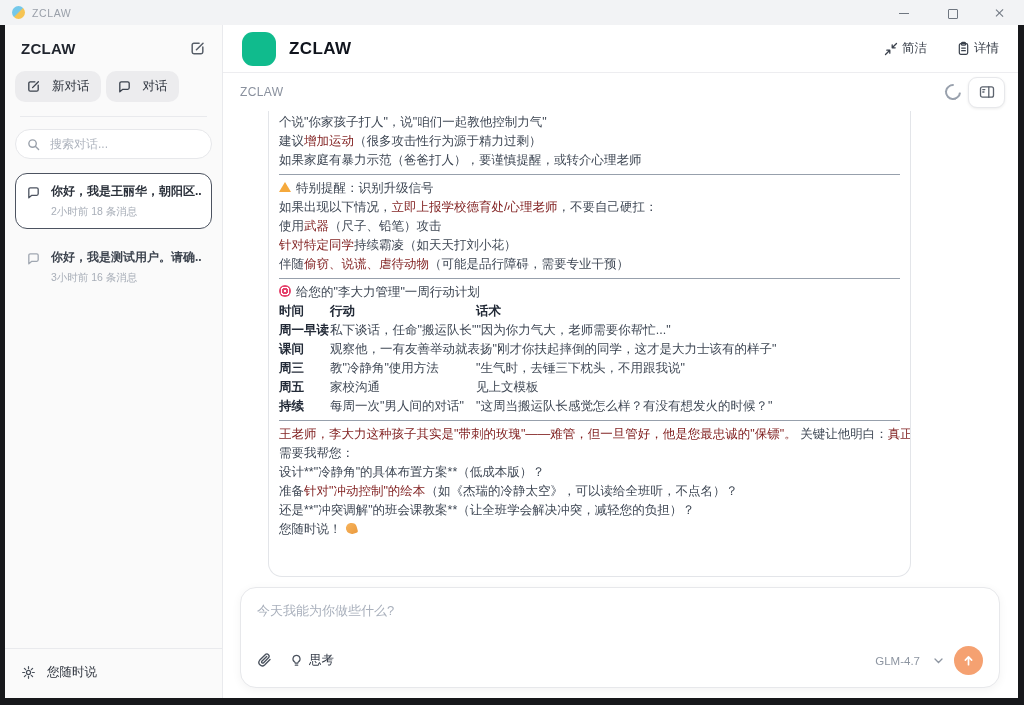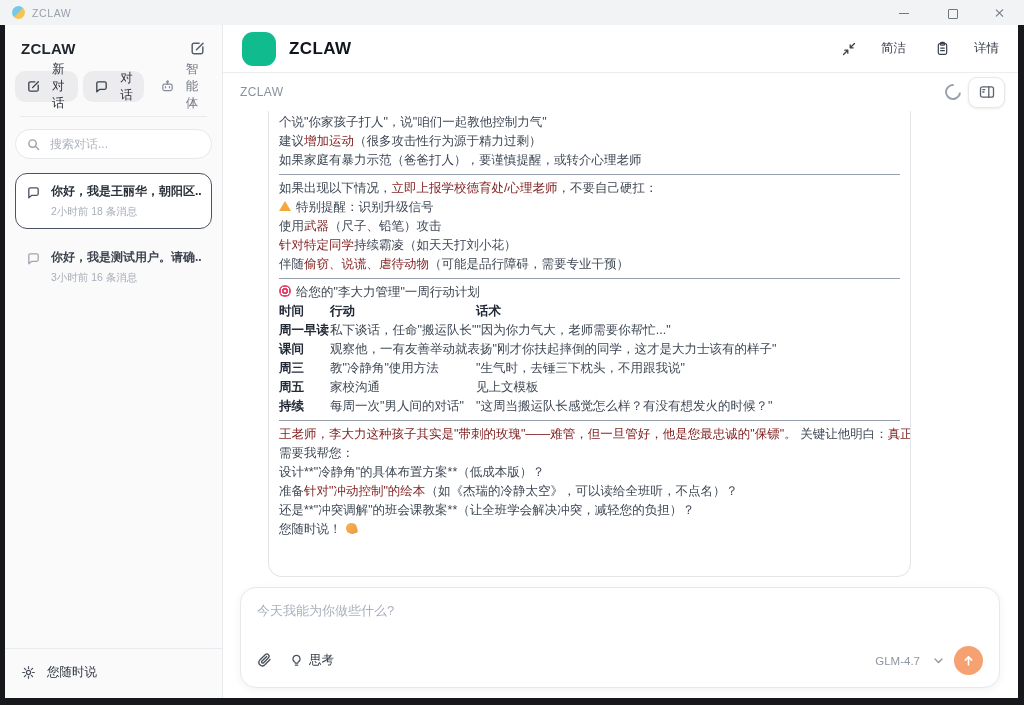--- a/index.html
+++ b/index.html
@@ -54,21 +54,21 @@
   .sb-footer{margin-top:auto;border-top:1px solid #e9eaed;padding:15px 16px 17px;display:flex;
     gap:11px;align-items:center;font-size:12.5px;color:#2c323c}
   .sb-footer .fico{display:flex;color:#4a515c}
   
   .main{flex:1;display:flex;flex-direction:column;min-width:0;background:#fff}
   .main-header{height:47px;flex:none;border-bottom:1px solid #ededf0;display:flex;align-items:center;padding:0 19px}
   .brand{display:flex;align-items:center;gap:13px}
   .brand-logo{width:34px;height:34px;border-radius:11px;background:#10bb8d}
   .brand-name{font-size:17px;font-weight:800;color:#10141d;letter-spacing:.4px}
   .header-actions{margin-left:auto;display:flex;gap:30px}
-  .h-action{display:flex;align-items:center;gap:25px;font-size:12.5px;color:#343b46;cursor:default}
+  .h-action{display:flex;align-items:center;gap:4px;font-size:12.5px;color:#343b46;cursor:default}
   .h-action .hico{display:flex;color:#3a414c}
   
   .subheader{height:38px;flex:none;display:flex;align-items:center;padding:0 13px 0 17px}
   .agent-label{font-size:12px;color:#8a919e;letter-spacing:.4px}
   .sub-controls{margin-left:auto;display:flex;align-items:center;gap:7px}
   .ring{width:12px;height:12px;border:2px solid #99a1ad;border-right-color:transparent;border-radius:50%;
     transform:rotate(-40deg)}
   .panel-btn{width:35px;height:29px;background:#fff;border:1px solid #e7e8eb;border-radius:9px;
     display:flex;align-items:center;justify-content:center;box-shadow:0 1px 3px rgba(0,0,0,.08);color:#5b626d}
   
@@ -144,31 +144,20 @@
           <span>新对话</span>
         </div>
         <div class="nav-item active">
           <span class="nico">
             <svg width="15" height="15" viewBox="0 0 16 16" fill="none" stroke="currentColor" stroke-width="1.4" stroke-linejoin="round">
               <path d="M3 4.6C3 3.7 3.7 3 4.6 3h6.8c.9 0 1.6.7 1.6 1.6v4.8c0 .9-.7 1.6-1.6 1.6H6.2L3 13.6z"></path>
             </svg>
           </span>
           <span>对话</span>
         </div>
-        <div class="nav-item muted">
-          <span class="nico">
-            <svg width="15" height="15" viewBox="0 0 16 16" fill="none" stroke="currentColor" stroke-width="1.3" stroke-linecap="round">
-              <rect x="3" y="5.5" width="10" height="6.8" rx="2"></rect>
-              <path d="M8 5.5V3.6"></path>
-              <circle cx="8" cy="2.9" r=".8"></circle>
-              <path d="M5.9 8.2v1.2M10.1 8.2v1.2"></path>
-            </svg>
-          </span>
-          <span>智能体</span>
-        </div>
       </div>
     <div class="sb-divider"></div>
 
     <div class="sb-search">
       <span style="display:flex">
         <svg width="13" height="13" viewBox="0 0 14 14" fill="none" stroke="currentColor" stroke-width="1.5" stroke-linecap="round">
           <circle cx="6" cy="6" r="4"></circle>
             <path d="M9.2 9.2 12.5 12.5"></path>
         </svg>
       </span>
@@ -254,22 +243,22 @@
       </div>
     </div>
 
     <div class="chat-viewport">
       <div class="msg-card">
         <div class="msg" id="message-body">
             <p><span>个说"你家孩子打人"，说"咱们一起教他控制力气"</span></p>
             <p><span>建议</span><b>增加运动</b><span>（很多攻击性行为源于精力过剩）</span></p>
             <p><span>如果家庭有暴力示范（爸爸打人），要谨慎提醒，或转介心理老师</span></p>
             <hr>
+            <p><span class="em em-warning"></span><span>特别提醒：识别升级信号</span></p>
             <p><span>如果出现以下情况，</span><b>立即上报学校德育处/心理老师</b><span>，不要自己硬扛：</span></p>
-            <p><span class="em em-warning"></span><span>特别提醒：识别升级信号</span></p>
             <p><span>使用</span><b>武器</b><span>（尺子、铅笔）攻击</span></p>
             <p><b>针对特定同学</b><span>持续霸凌（如天天打刘小花）</span></p>
             <p><span>伴随</span><b>偷窃、说谎、虐待动物</b><span>（可能是品行障碍，需要专业干预）</span></p>
             <hr>
             <p><span class="em em-target"></span><span>给您的"李大力管理"一周行动计划</span></p>
             <div class="trow thead">
               <span class="tc1">时间</span>
               <span class="tc2">行动</span>
               <span class="tc3">话术</span>
             </div>

